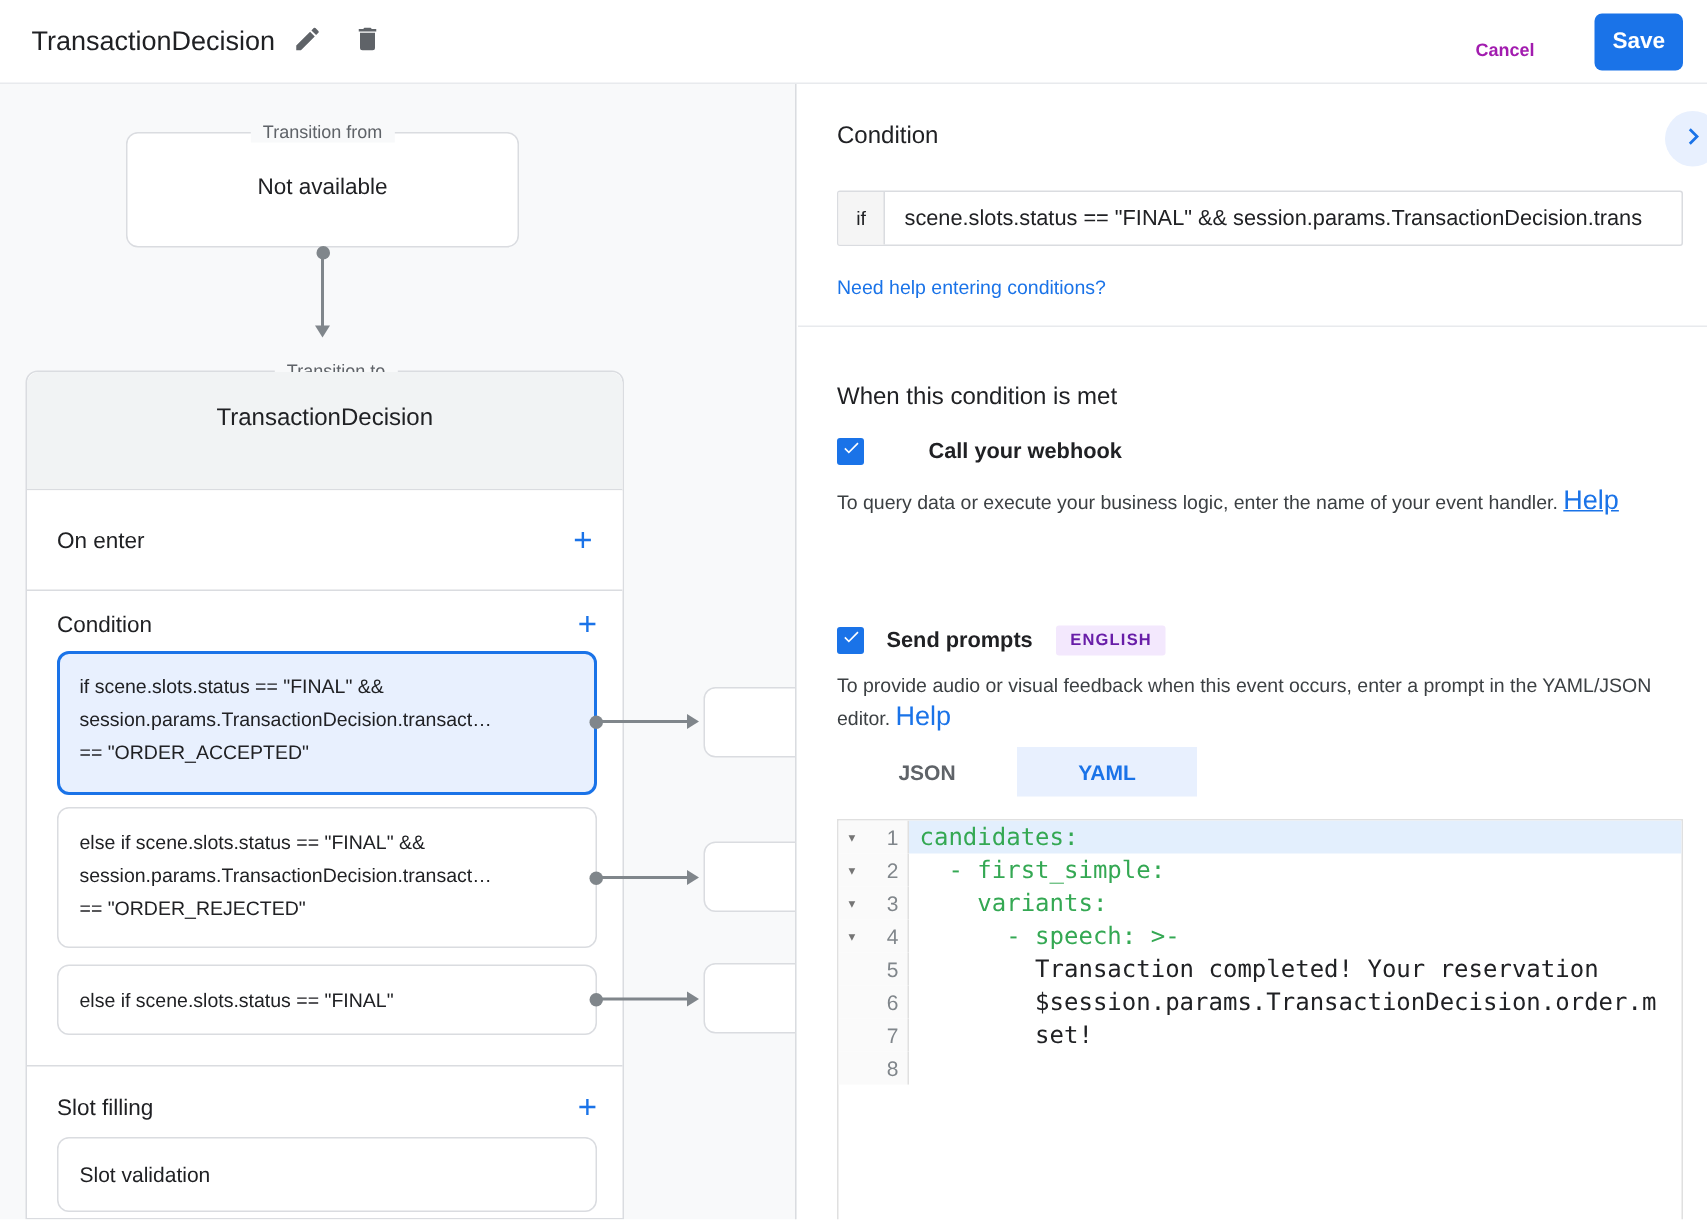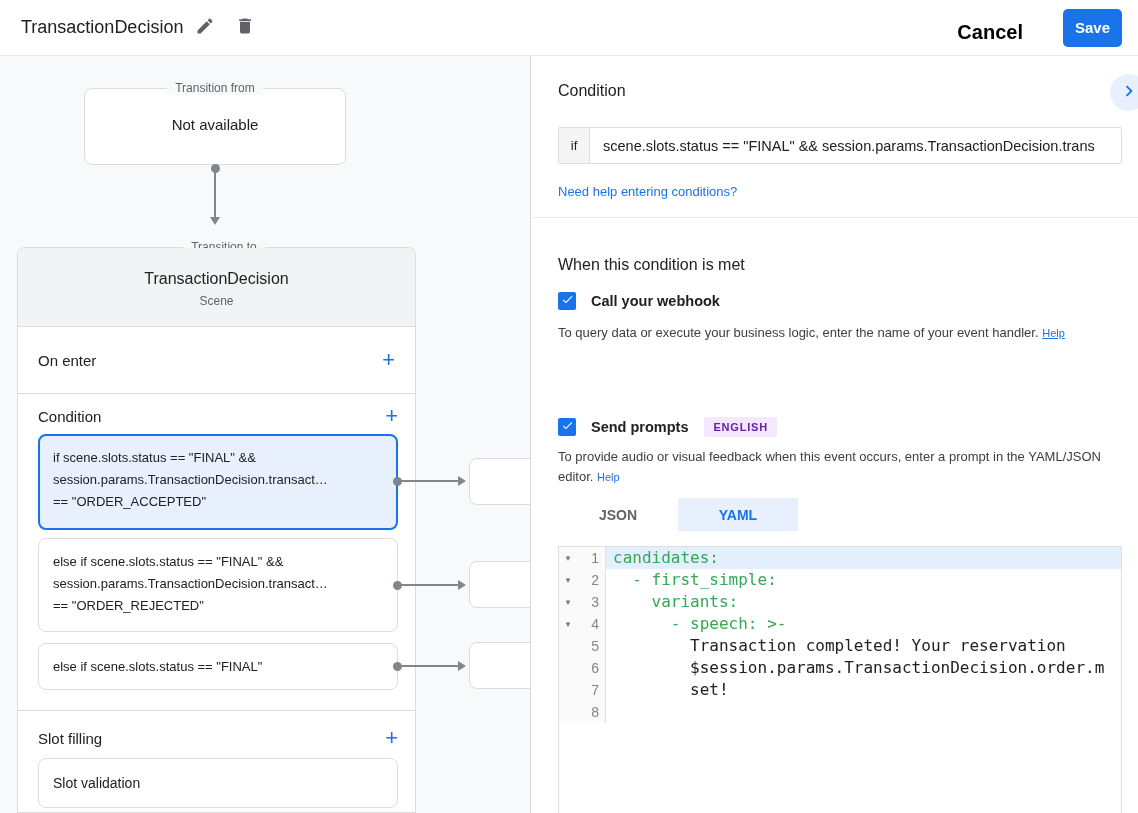--- a/index.html
+++ b/index.html
@@ -8,21 +8,21 @@
   .page { position:absolute; left:0; top:0; width:1138px; height:813px; overflow:hidden; }
 
   
   .topbar { position:absolute; left:0; top:0; width:1138px; height:56px; background:#fff;
     border-bottom:1px solid #e8eaed; display:flex; align-items:center; }
   .title { font-size:18px; color:#202124; margin-left:21px; }
   .icon-btn { width:36px; height:36px; display:flex; align-items:center; justify-content:center;
     border:none; background:transparent; cursor:pointer; margin-left:4px; }
   .icon-btn svg { fill:#5f6368; }
   .topbar-right { margin-left:auto; display:flex; align-items:center; margin-right:16px; }
-  .cancel-btn { color:#000000; font-size:20px; font-weight:bold; background:transparent; border:none;
+  .cancel-btn { color:#a21caf; font-size:12px; font-weight:bold; background:transparent; border:none;
     padding:8px 16px; cursor:pointer;margin-top:10px; }
   .save-btn { background:#1a73e8; color:#fff; font-size:15px; font-weight:bold; border:none;
     border-radius:5px; padding:0 12px; height:38px; margin-left:24px; cursor:pointer; }
 
   
   .canvas { position:absolute; left:0; top:56px; width:531px; height:757px; background:#f8f9fa;
     border-right:1px solid #dadce0; overflow:hidden; }
   .tfrom-box { position:absolute; left:84px; top:32px; width:262px; height:77px; background:#fff;
     border:1px solid #dadce0; border-radius:8px; }
   .legend { position:absolute; transform:translate(-50%,-50%); background:#f8f9fa; padding:0 8px;
@@ -80,21 +80,21 @@
   .if-value { flex:1; display:flex; align-items:center; padding-left:13px; font-size:14.5px;
     color:#202124; white-space:nowrap; overflow:hidden; }
   .link { color:#1a73e8; font-size:13px; text-decoration:none; cursor:pointer; }
   .cond-help { position:absolute; left:26px; top:128px; }
   .panel-divider { position:absolute; left:0; top:161px; width:606px; border-top:1px solid #e8eaed; }
   .check-row { position:absolute; left:26px; display:flex; align-items:center; }
   .checkbox { width:18px; height:18px; background:#1a73e8; border-radius:2px; display:flex;
     align-items:center; justify-content:center; cursor:pointer; flex:none; }
   .check-label { margin-left:15px; font-size:14.5px; font-weight:bold; color:#202124; }
   .desc { position:absolute; left:26px; font-size:13px; color:#3c4043; line-height:20px; width:556px; }
-  .desc .link { font-size:11px; }
+  .desc .link { font-size:18px; }
   .u { text-decoration:underline; }
   .text-input { position:absolute; left:26px; width:564px; height:38px; border:1px solid #dadce0;
     border-radius:3px; display:flex; align-items:center; padding-left:12px; font-size:14px; cursor:text; }
   .caret { display:inline-block; width:1px; height:17px; background:#202124; margin-left:1px; }
   .badge { margin-left:16px; background:#f3e8fd; color:#681da8; font-size:11px; font-weight:bold;
     letter-spacing:0.8px; padding:4px 9px; border-radius:2px; }
   .tabs { position:absolute; left:26px; top:442px; display:flex; }
   .tab { width:120px; height:33px; display:flex; align-items:center; justify-content:center;
     font-size:14px; font-weight:bold; color:#5f6368; cursor:pointer; }
   .tab.active { background:#e8f0fe; color:#1a73e8; }
@@ -149,21 +149,20 @@
 
     <div class="conn-dot" style="left:211px; top:108px;"></div>
     <div class="vline"></div>
     <div class="varrow"></div>
 
     <div class="tto-box"></div>
     <div class="legend tto-legend">Transition to</div>
 
     <div class="tto-header">
       <div class="tto-title">TransactionDecision</div>
-      <div class="tto-sub">Scene</div>
     </div>
 
     <div class="onenter-row">
       <span class="row-label">On enter</span>
       <span class="plus">+</span>
     </div>
 
     <div class="cond-head">
       <span class="row-label">Condition</span>
       <span class="plus">+</span>
@@ -223,21 +222,21 @@
     <div class="if-row">
       <div class="if-prefix">if</div>
       <div class="if-value">scene.slots.status == "FINAL" &amp;&amp; session.params.TransactionDecision.trans</div>
     </div>
     <a class="link cond-help">Need help entering conditions?</a>
 
     <div class="panel-divider"></div>
 
     <div class="p-heading" style="top:200px;">When this condition is met</div>
 
-    <div class="check-row" style="top:236px;">
+    <div class="check-row" style="top:236px;gap:28px;">
       <span class="checkbox">
         <span>
           <svg width="13" height="13" viewBox="0 0 24 24">
               <path d="M9 16.17L4.83 12l-1.42 1.41L9 19 21 7l-1.41-1.41z" fill="#fff"></path>
             </svg>
         </span>
       </span>
       <span class="check-label">Call your webhook</span>
     </div>
     <div class="desc" style="top:267px;">

